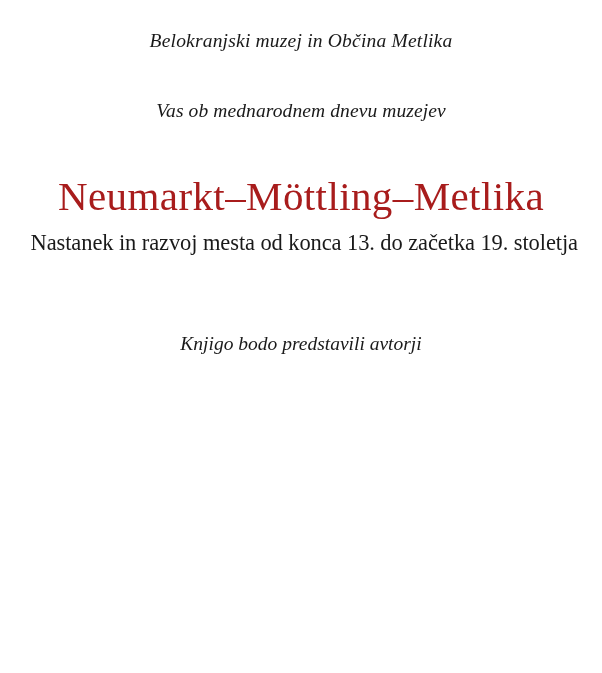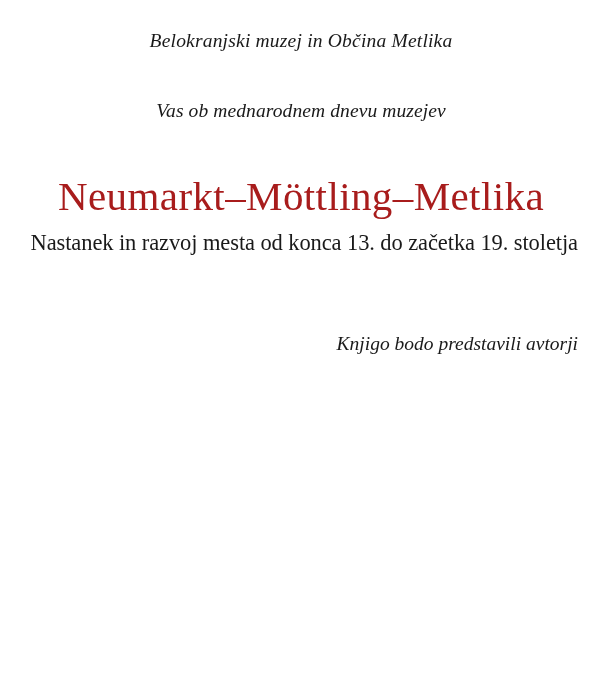--- a/index.html
+++ b/index.html
@@ -61,21 +61,20 @@
   .when-block {
     margin-top: 54px;
   }
   .when-line {
     font-style: italic;
     font-size: 19.5px;
     line-height: 1.7;
   }
   .authors-block {
     margin-top: 72px;
-    text-align: right;
   }
   .authors-line {
     font-style: italic;
     font-size: 19.5px;
     line-height: 1.65;
   }
 </style>
 </head>
 <body>
 

